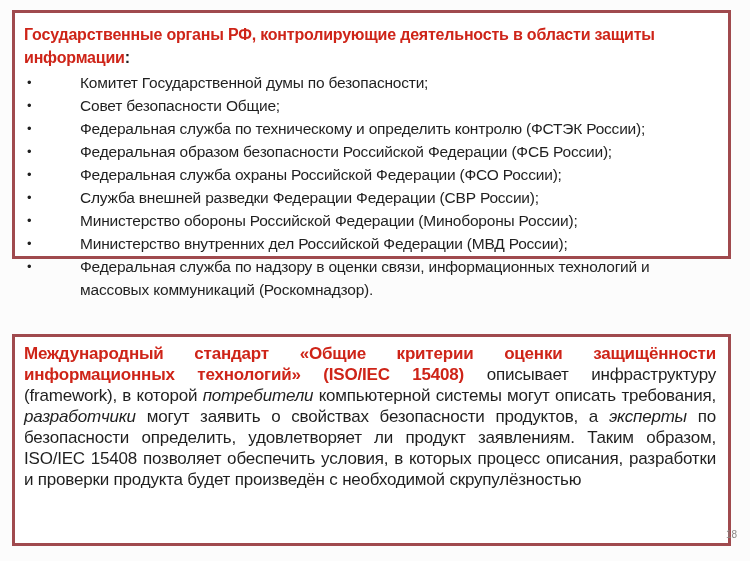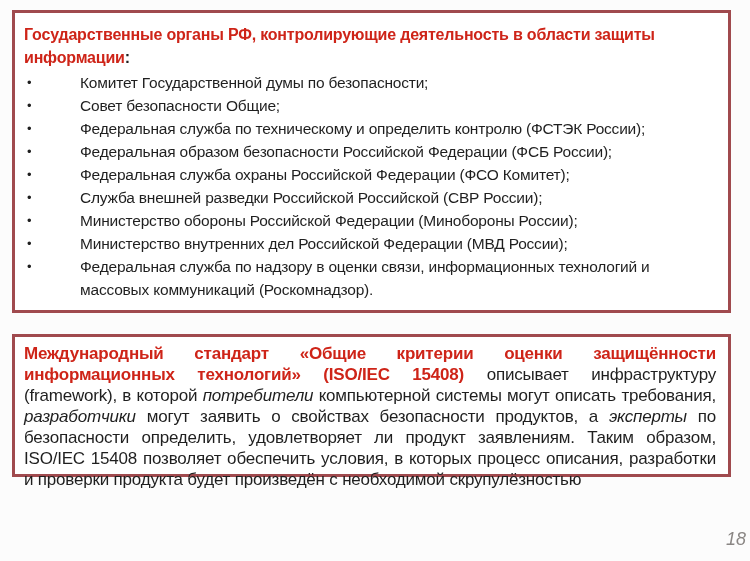--- a/index.html
+++ b/index.html
@@ -20,26 +20,26 @@
   }
   .textbox{
     position:absolute;
     left:12px;
     width:719px;
     border:3px solid var(--border);
     background:#ffffff;
   }
   .top-box{
     top:10px;
-    height:303px;
+    height:249px;
     padding:10px 21px 0 9px;
   }
   .bottom-box{
     top:334px;
-    height:143px;
+    height:212px;
     padding:6px 12px 0 9px;
   }
   .box-title{
     font-size:16px;
     font-weight:700;
     line-height:23px;
     letter-spacing:-0.2px;
     color:var(--red);
   }
   .box-title .colon{
@@ -81,23 +81,22 @@
   .standard-paragraph .italic{
     font-style:italic;
   }
   .standard-paragraph .normal{
     font-style:normal;
   }
   .page-number{
     position:absolute;
     left:726px;
     top:529px;
-    font-size:18px;
+    font-size:10px;
     color:var(--pgnum);
-    font-style:italic;
   }
 </style>
 </head>
 <body>
 
 <div class="textbox top-box">
   <div class="box-title"><span>Государственные органы РФ, контролирующие деятельность в области защиты информации</span><span class="colon">:</span></div>
   <ul class="agency-list">
       <li>
         <span class="bullet">•</span>
@@ -110,25 +109,25 @@
       <li>
         <span class="bullet">•</span>
         <span class="item-text">Федеральная служба по техническому и определить контролю (ФСТЭК России);</span>
       </li>
       <li>
         <span class="bullet">•</span>
         <span class="item-text">Федеральная образом безопасности Российской Федерации (ФСБ России);</span>
       </li>
       <li>
         <span class="bullet">•</span>
-        <span class="item-text">Федеральная служба охраны Российской Федерации (ФСО Комитет);</span>
+        <span class="item-text">Федеральная служба охраны Российской Федерации (ФСО России);</span>
       </li>
       <li>
         <span class="bullet">•</span>
-        <span class="item-text">Служба внешней разведки Российской Российской (СВР России);</span>
+        <span class="item-text">Служба внешней разведки Федерации Федерации (СВР России);</span>
       </li>
       <li>
         <span class="bullet">•</span>
         <span class="item-text">Министерство обороны Российской Федерации (Минобороны России);</span>
       </li>
       <li>
         <span class="bullet">•</span>
         <span class="item-text">Министерство внутренних дел Российской Федерации (МВД России);</span>
       </li>
       <li>

